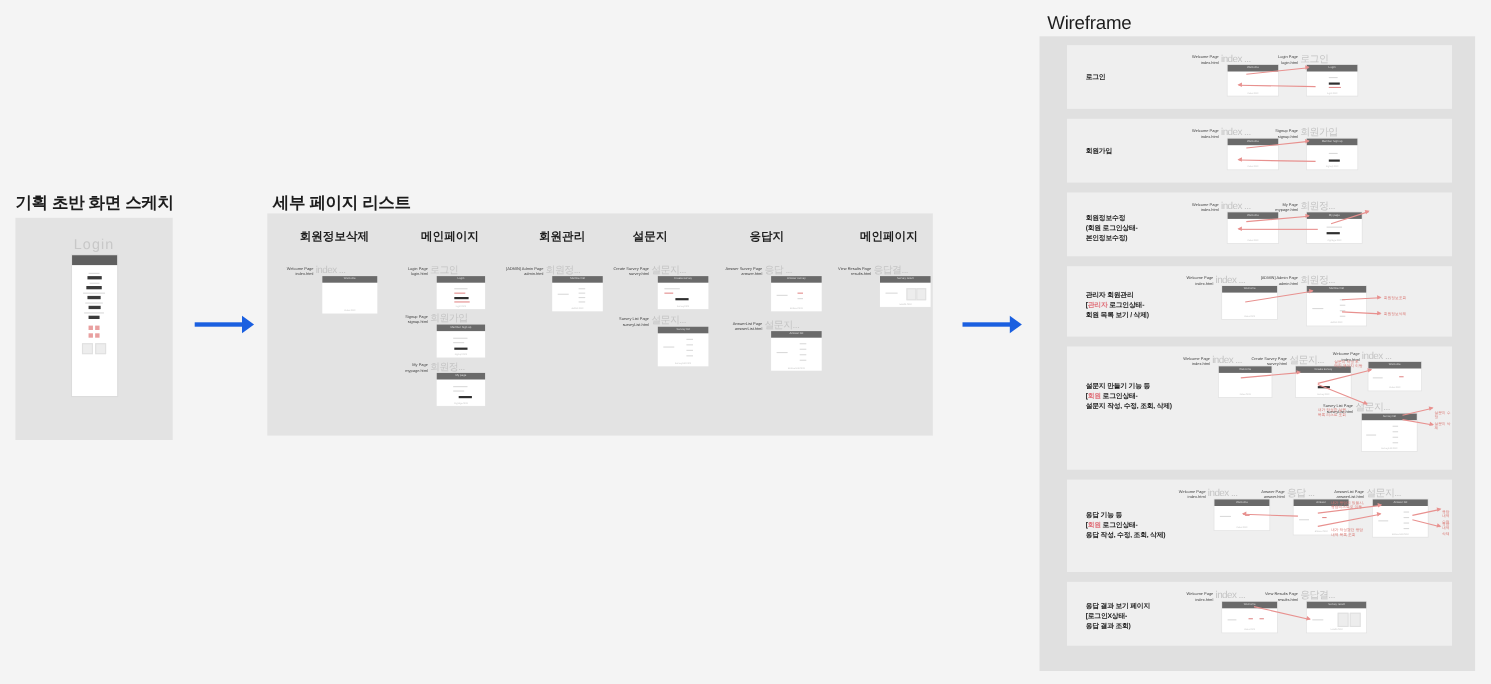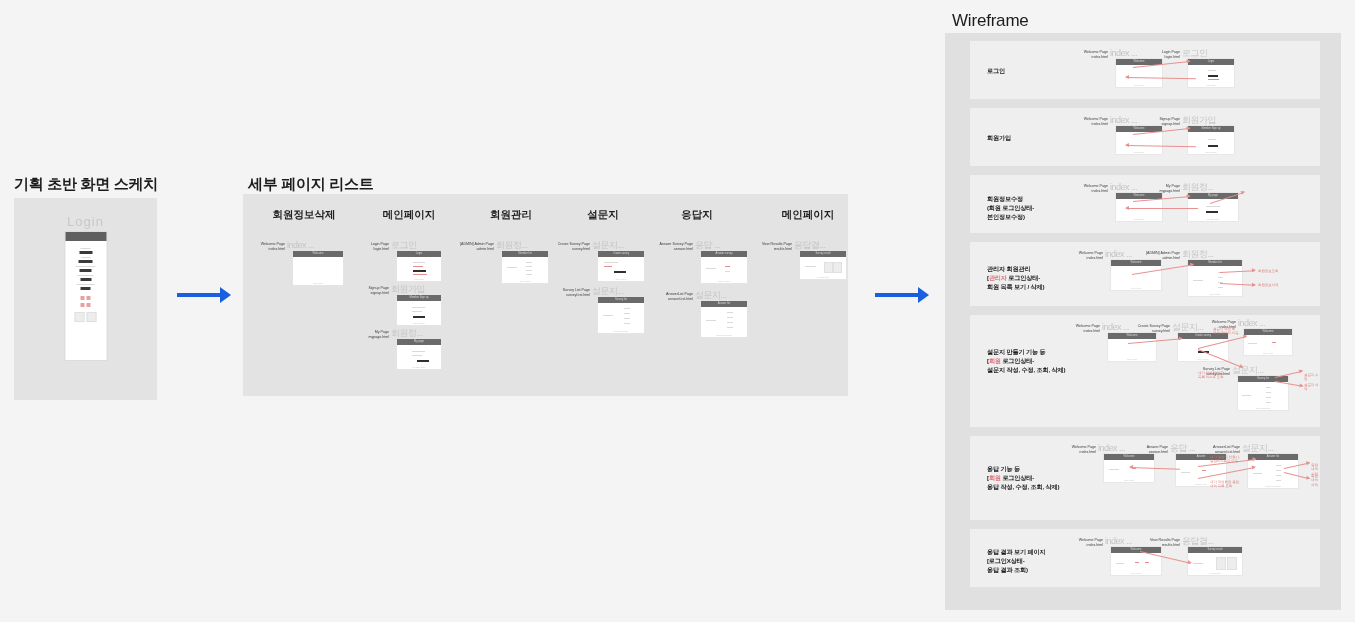--- a/index.html
+++ b/index.html
@@ -157,21 +157,21 @@
   <div class="head" style="left:43px;"></div>
 </div>
 
 <div class="abs sec-title" style="left:248px;top:175px;">세부 페이지 리스트</div>
 
 <div class="abs panel" id="pagelist-panel">
 
   <div class="col-head" style="left:61px;">회원정보삭제</div>
   <div class="col-head" style="left:166px;">메인페이지</div>
   <div class="col-head" style="left:268px;">회원관리</div>
-  <div class="col-head" style="left:360px;">설문지</div>
+  <div class="col-head" style="left:348px;">설문지</div>
   <div class="col-head" style="left:454px;">응답지</div>
   <div class="col-head" style="left:565px;">메인페이지</div>
 
   <div class="node" style="left:44px;top:48px;">
     <div class="en"><span>Welcome Page</span><br>
       <span>index.html</span></div>
     <div class="kr">index ...</div>
     <div class="shot" style="width:50px;height:34px;">
       <div class="hdr">Welcome</div>
       <div class="body" style="height:28px;">

